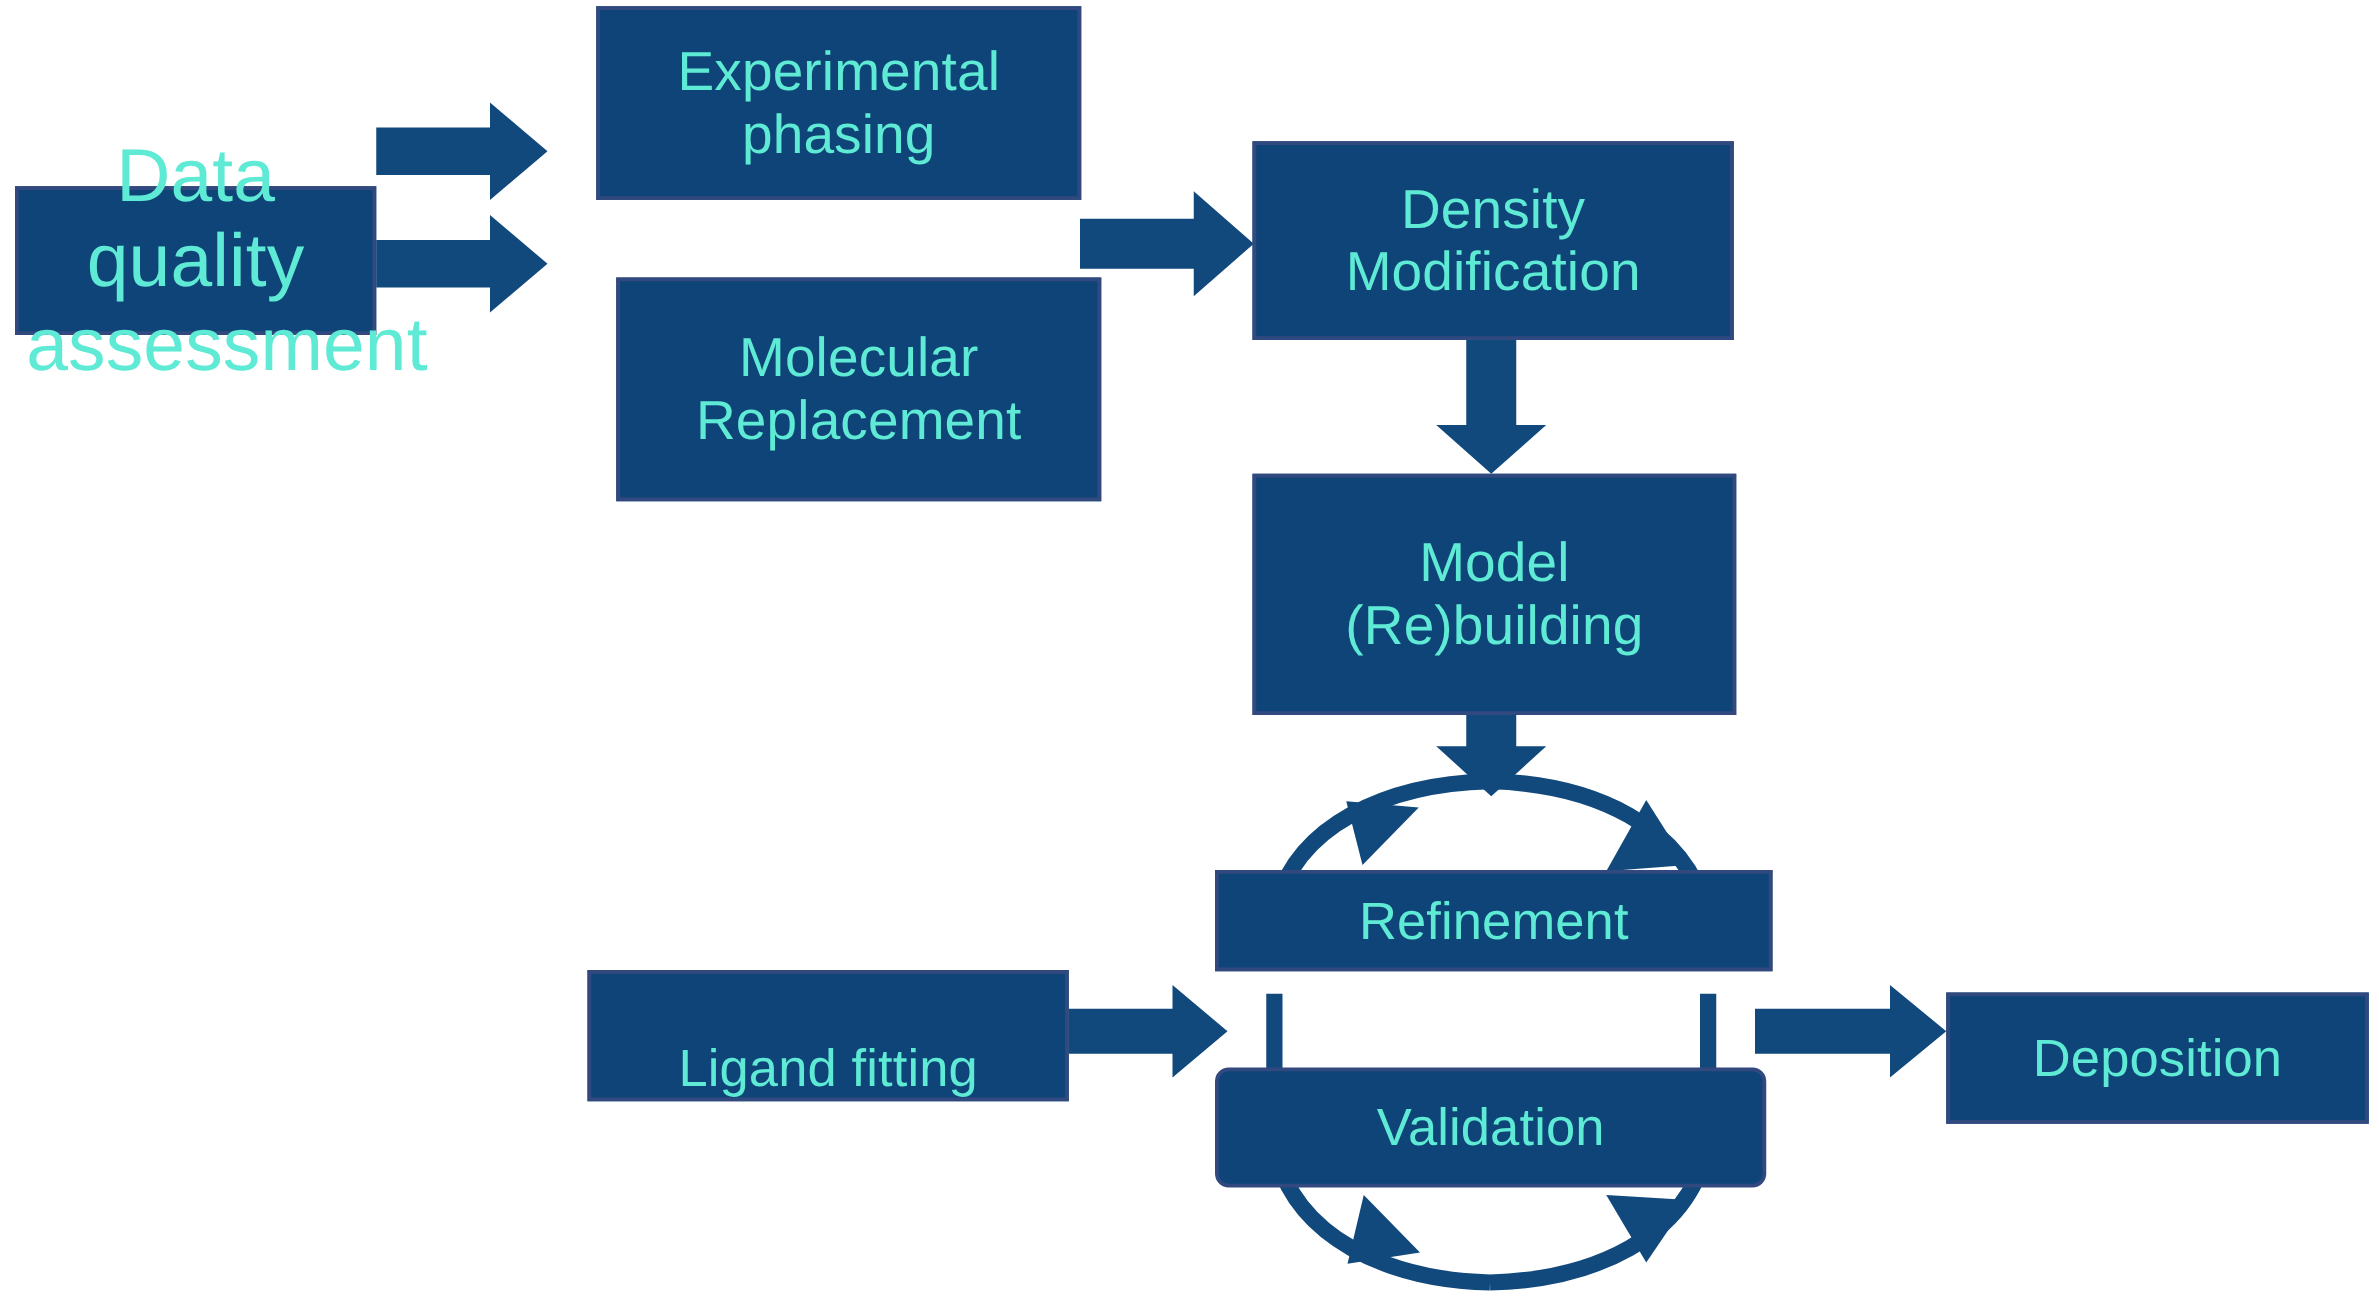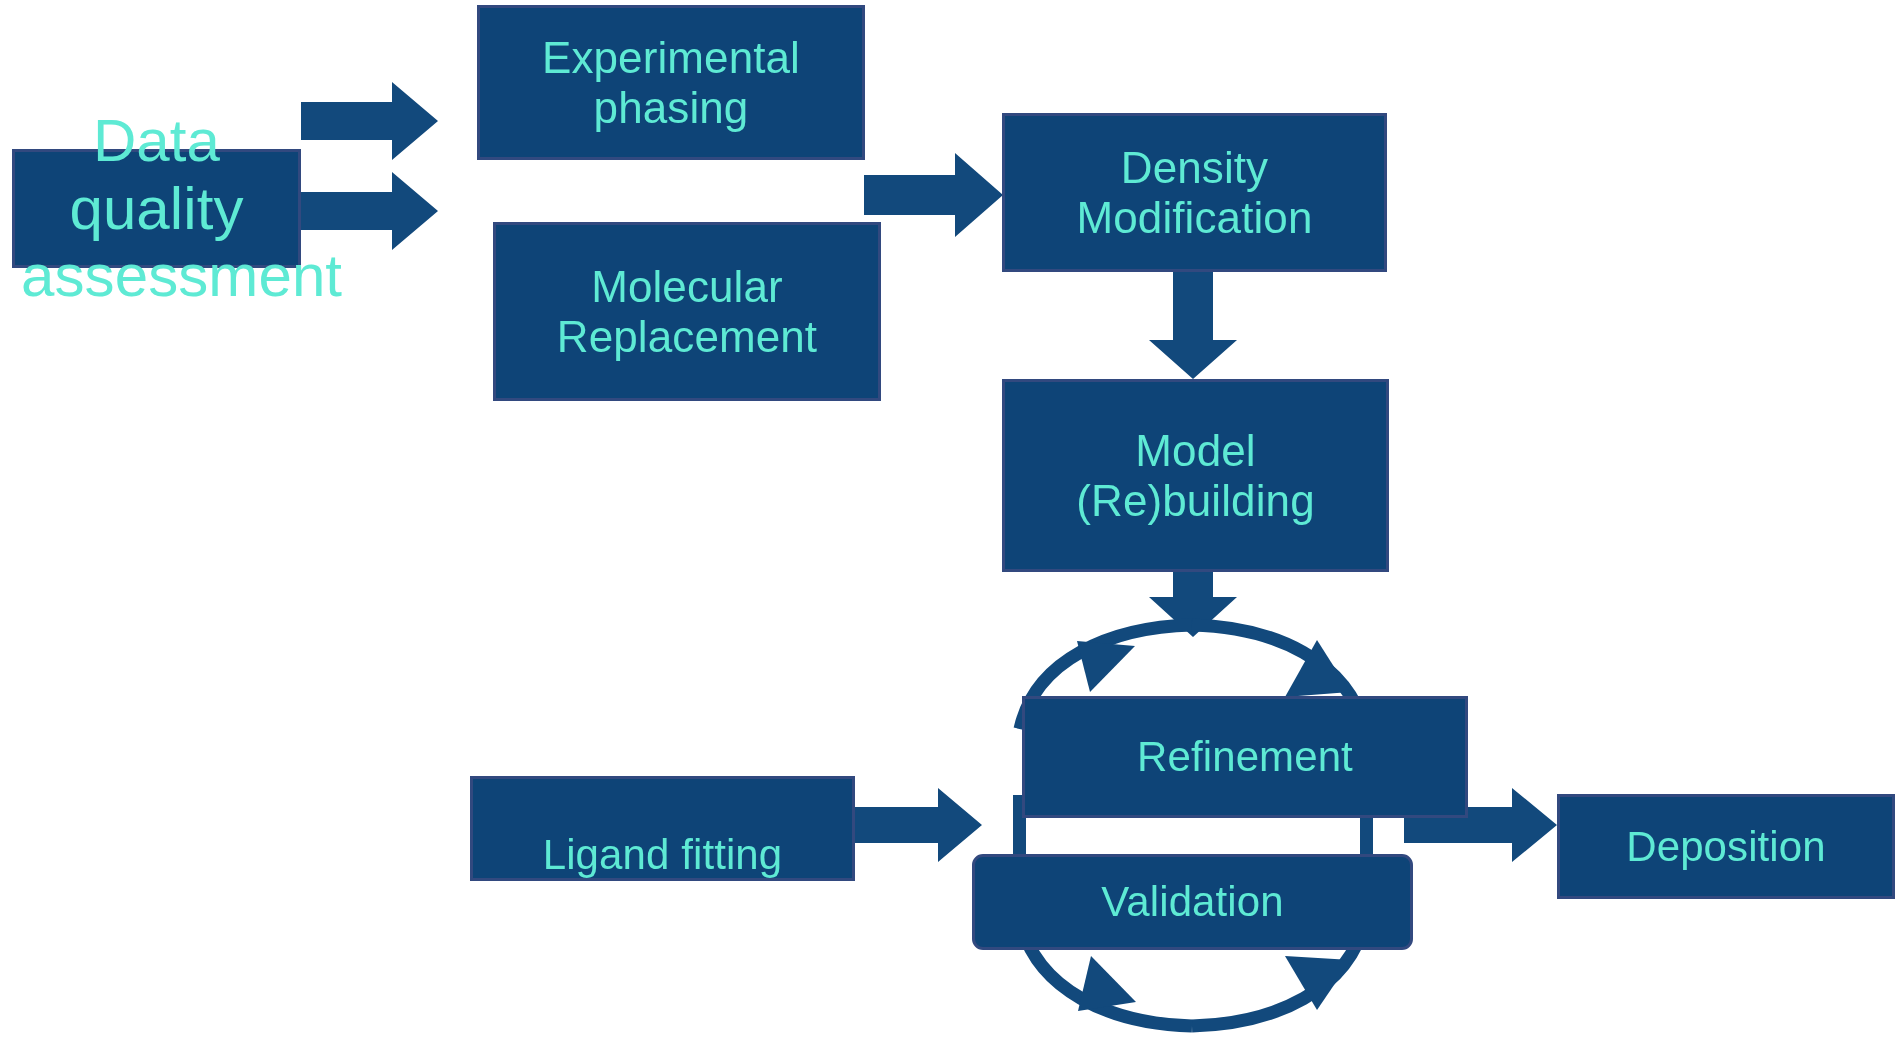--- a/index.html
+++ b/index.html
@@ -52,21 +52,21 @@
     padding: 0 6px;
     box-sizing: border-box;
     white-space: pre-line;
   }
   
   #node-data-quality      { left: 12px;   top: 113px; width: 289px;  height: 119px; font-size: 60px; margin-top: 36px; }
   #node-exp-phasing       { left: 477px;  top: 5px;   width: 388px;  height: 155px; font-size: 44px; }
   #node-mol-replacement   { left: 477px;  top: 222px; width: 388px;  height: 179px; font-size: 44px; margin-left: 16px; }
   #node-density-mod       { left: 1002px; top: 113px; width: 385px;  height: 159px; font-size: 44px; }
   #node-model-rebuilding  { left: 1002px; top: 379px; width: 387px;  height: 193px; font-size: 44px; }
-  #node-refinement        { left: 1022px;  top: 696px; width: 446px;  height: 122px;  font-size: 42px; z-index: 4; justify-content: flex-end; }
+  #node-refinement        { left: 972px;  top: 696px; width: 446px;  height: 81px;  font-size: 42px; z-index: 4; justify-content: flex-end; }
   #node-validation        { left: 972px;  top: 854px; width: 441px;  height: 96px;  font-size: 42px; z-index: 4; border-radius: 11px; }
   #node-ligand-fitting    { left: 470px;  top: 776px; width: 385px;  height: 105px; font-size: 42px; align-items: flex-end; }
   #node-deposition        { left: 1557px; top: 794px; width: 338px;  height: 105px; font-size: 42px; }
 </style>
 </head>
 <body>
 
 <div id="diagram-root">
 
   <svg id="flow-svg" viewBox="0 0 1903 1043">

